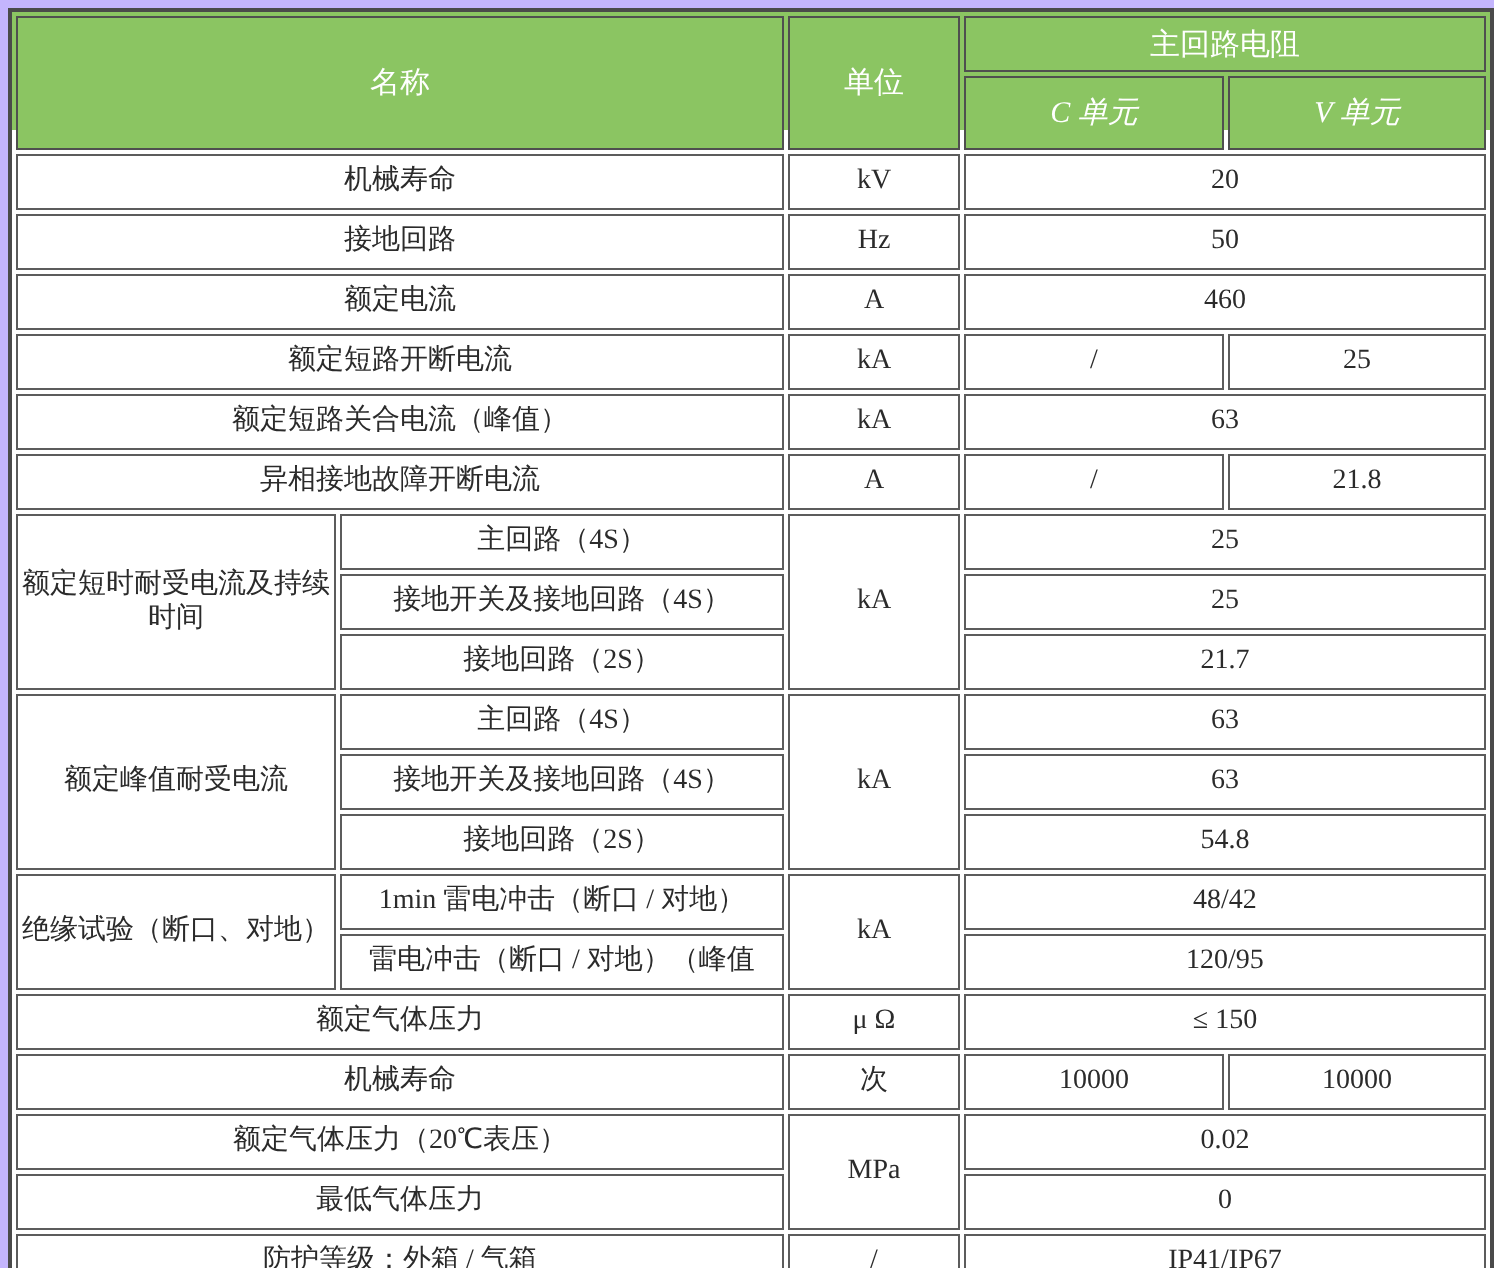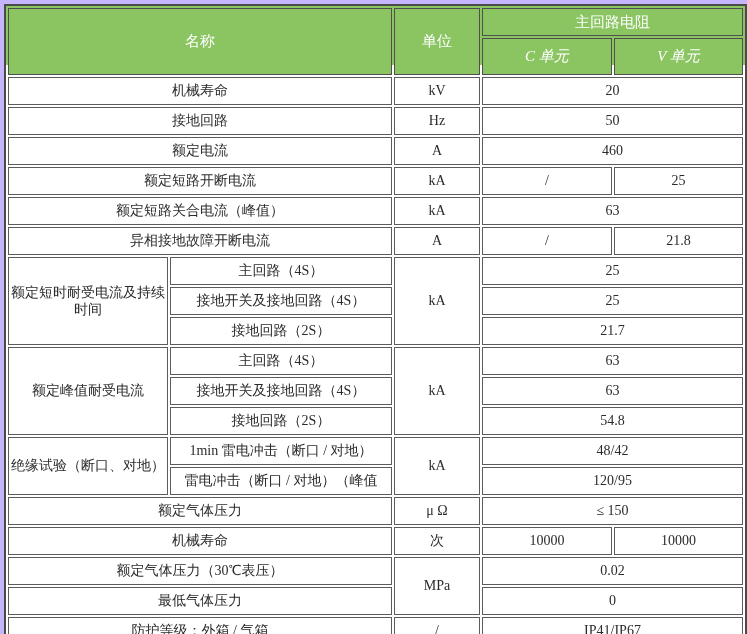--- a/index.html
+++ b/index.html
@@ -163,21 +163,21 @@
       </tr>
 
       <tr>
         <td colspan="2">机械寿命</td>
         <td>次</td>
         <td>10000</td>
         <td>10000</td>
       </tr>
 
       <tr>
-        <td colspan="2">额定气体压力（30℃表压）</td>
+        <td colspan="2">额定气体压力（20℃表压）</td>
         <td rowspan="2">MPa</td>
         <td colspan="2">0.02</td>
       </tr>
       <tr>
         <td colspan="2">最低气体压力</td>
         <td colspan="2">0</td>
       </tr>
 
       <tr>
         <td colspan="2">防护等级：外箱 / 气箱</td>

